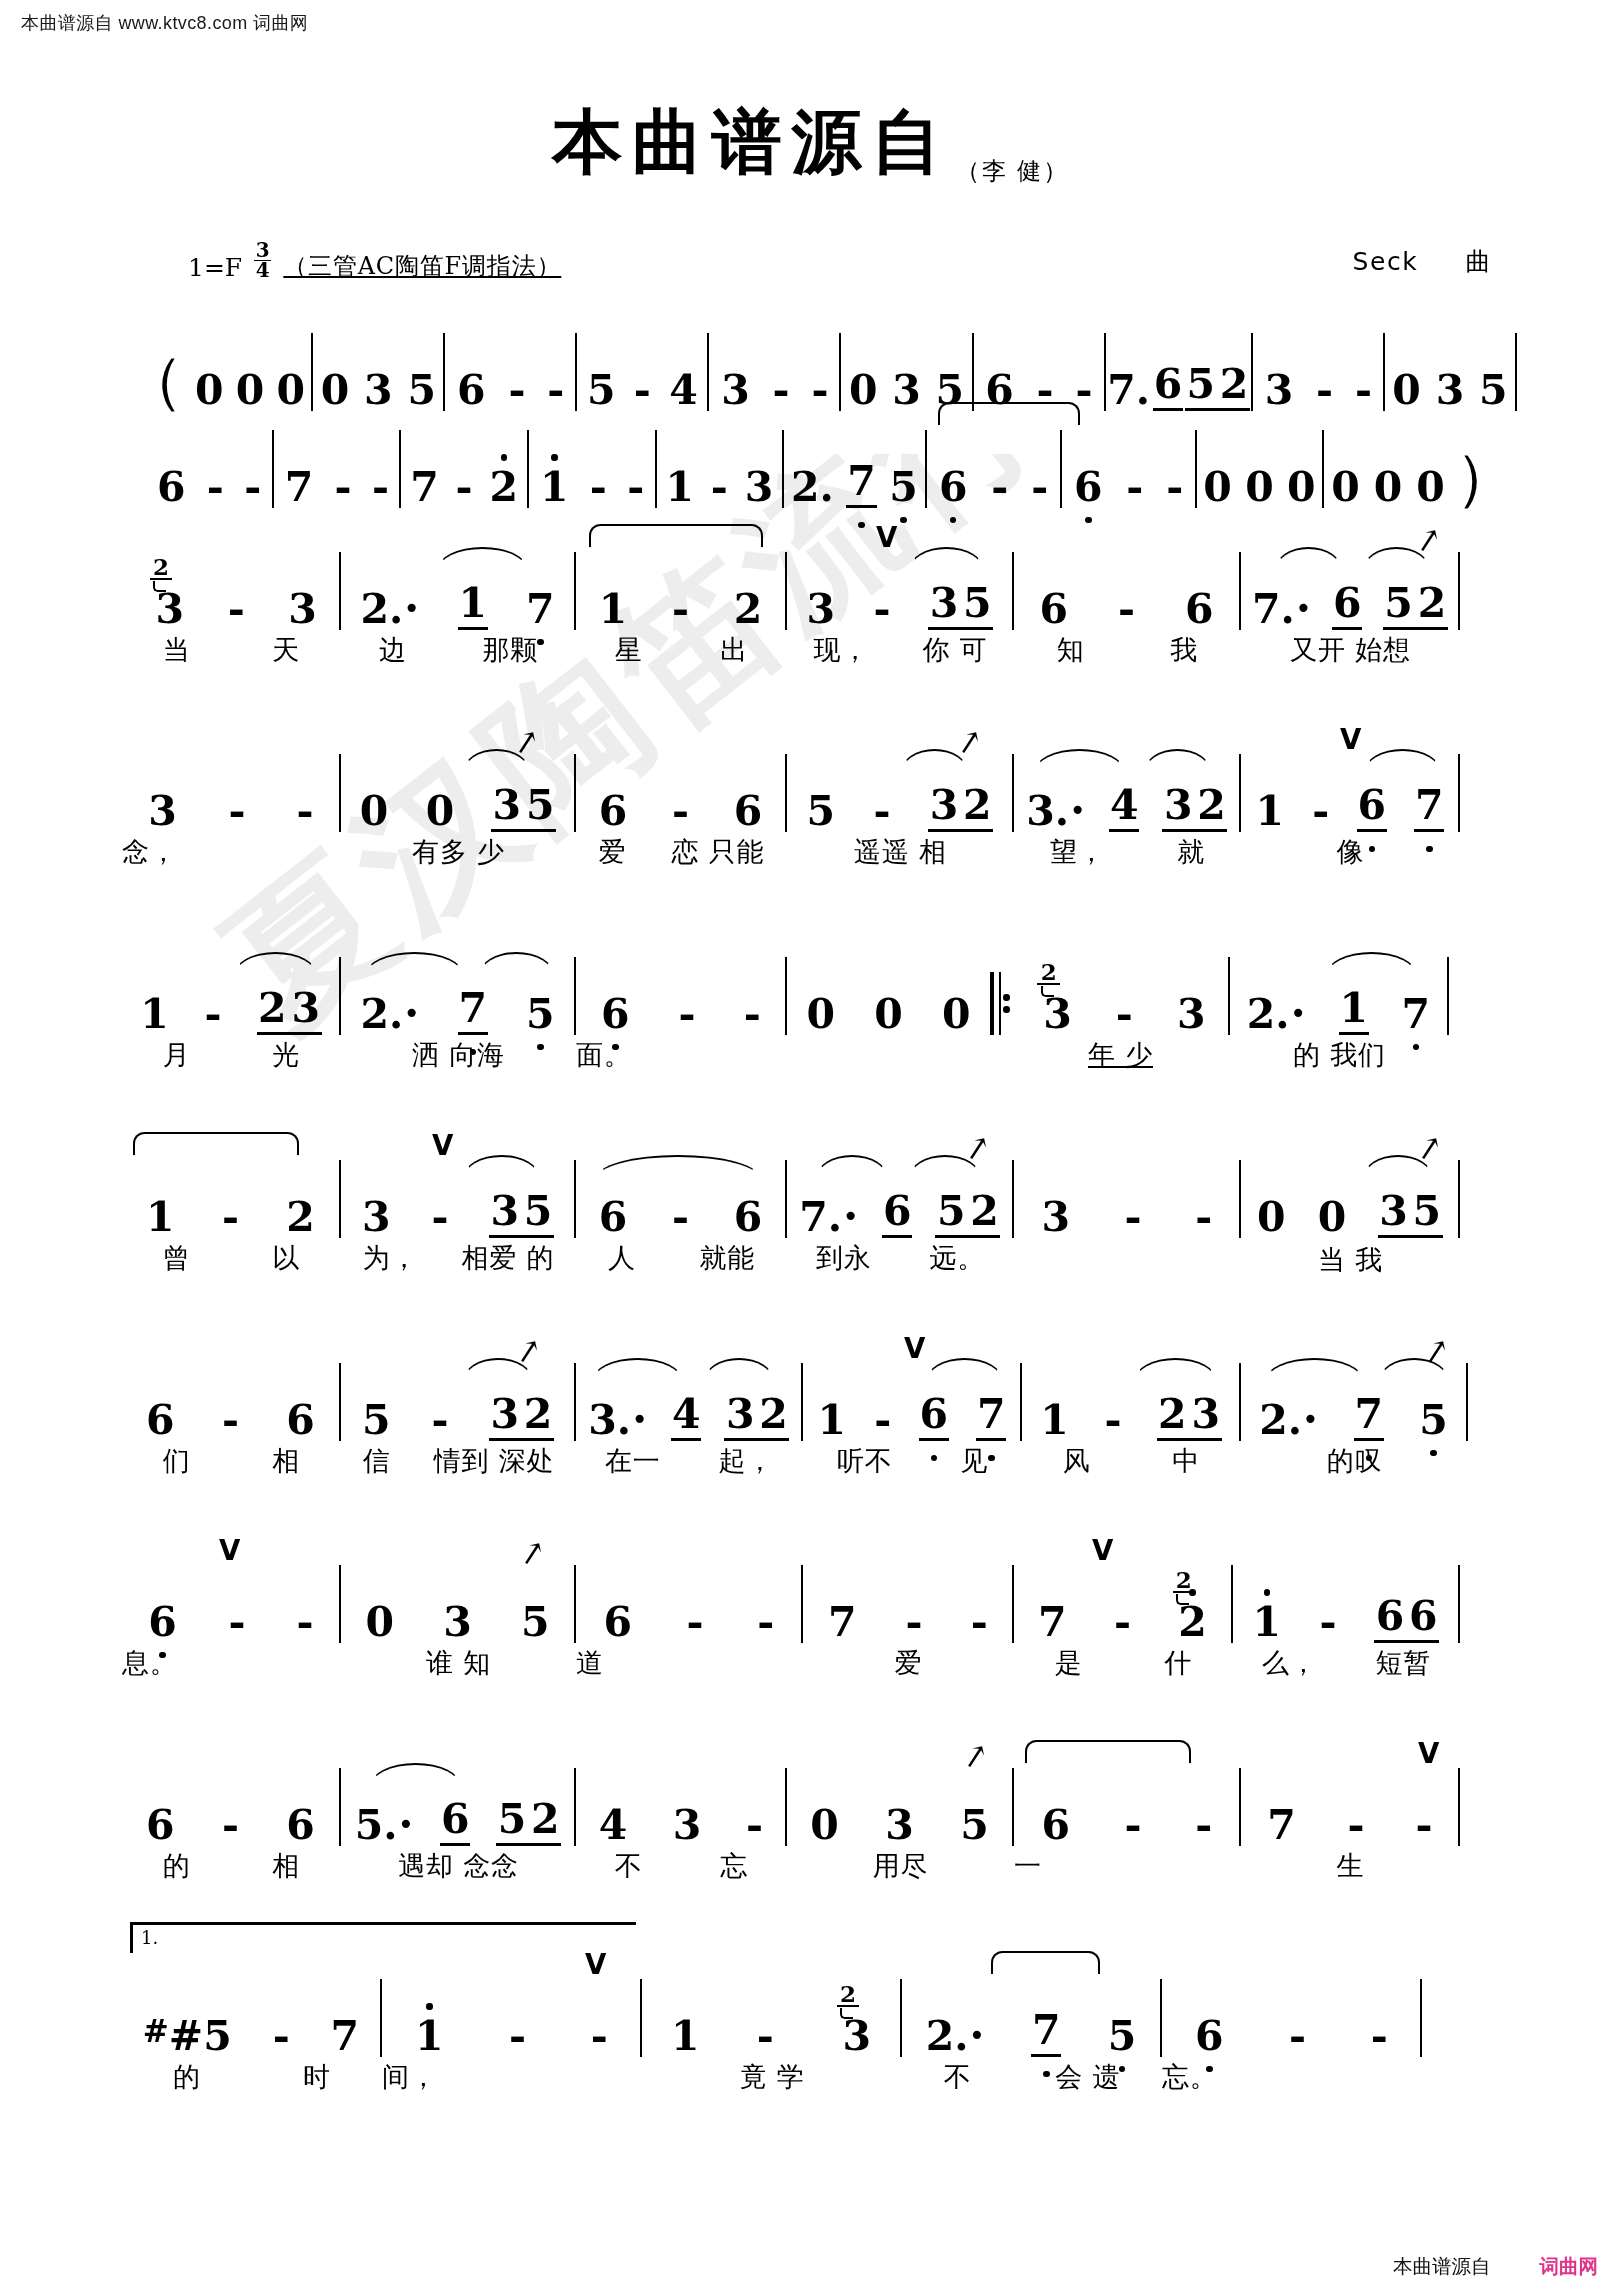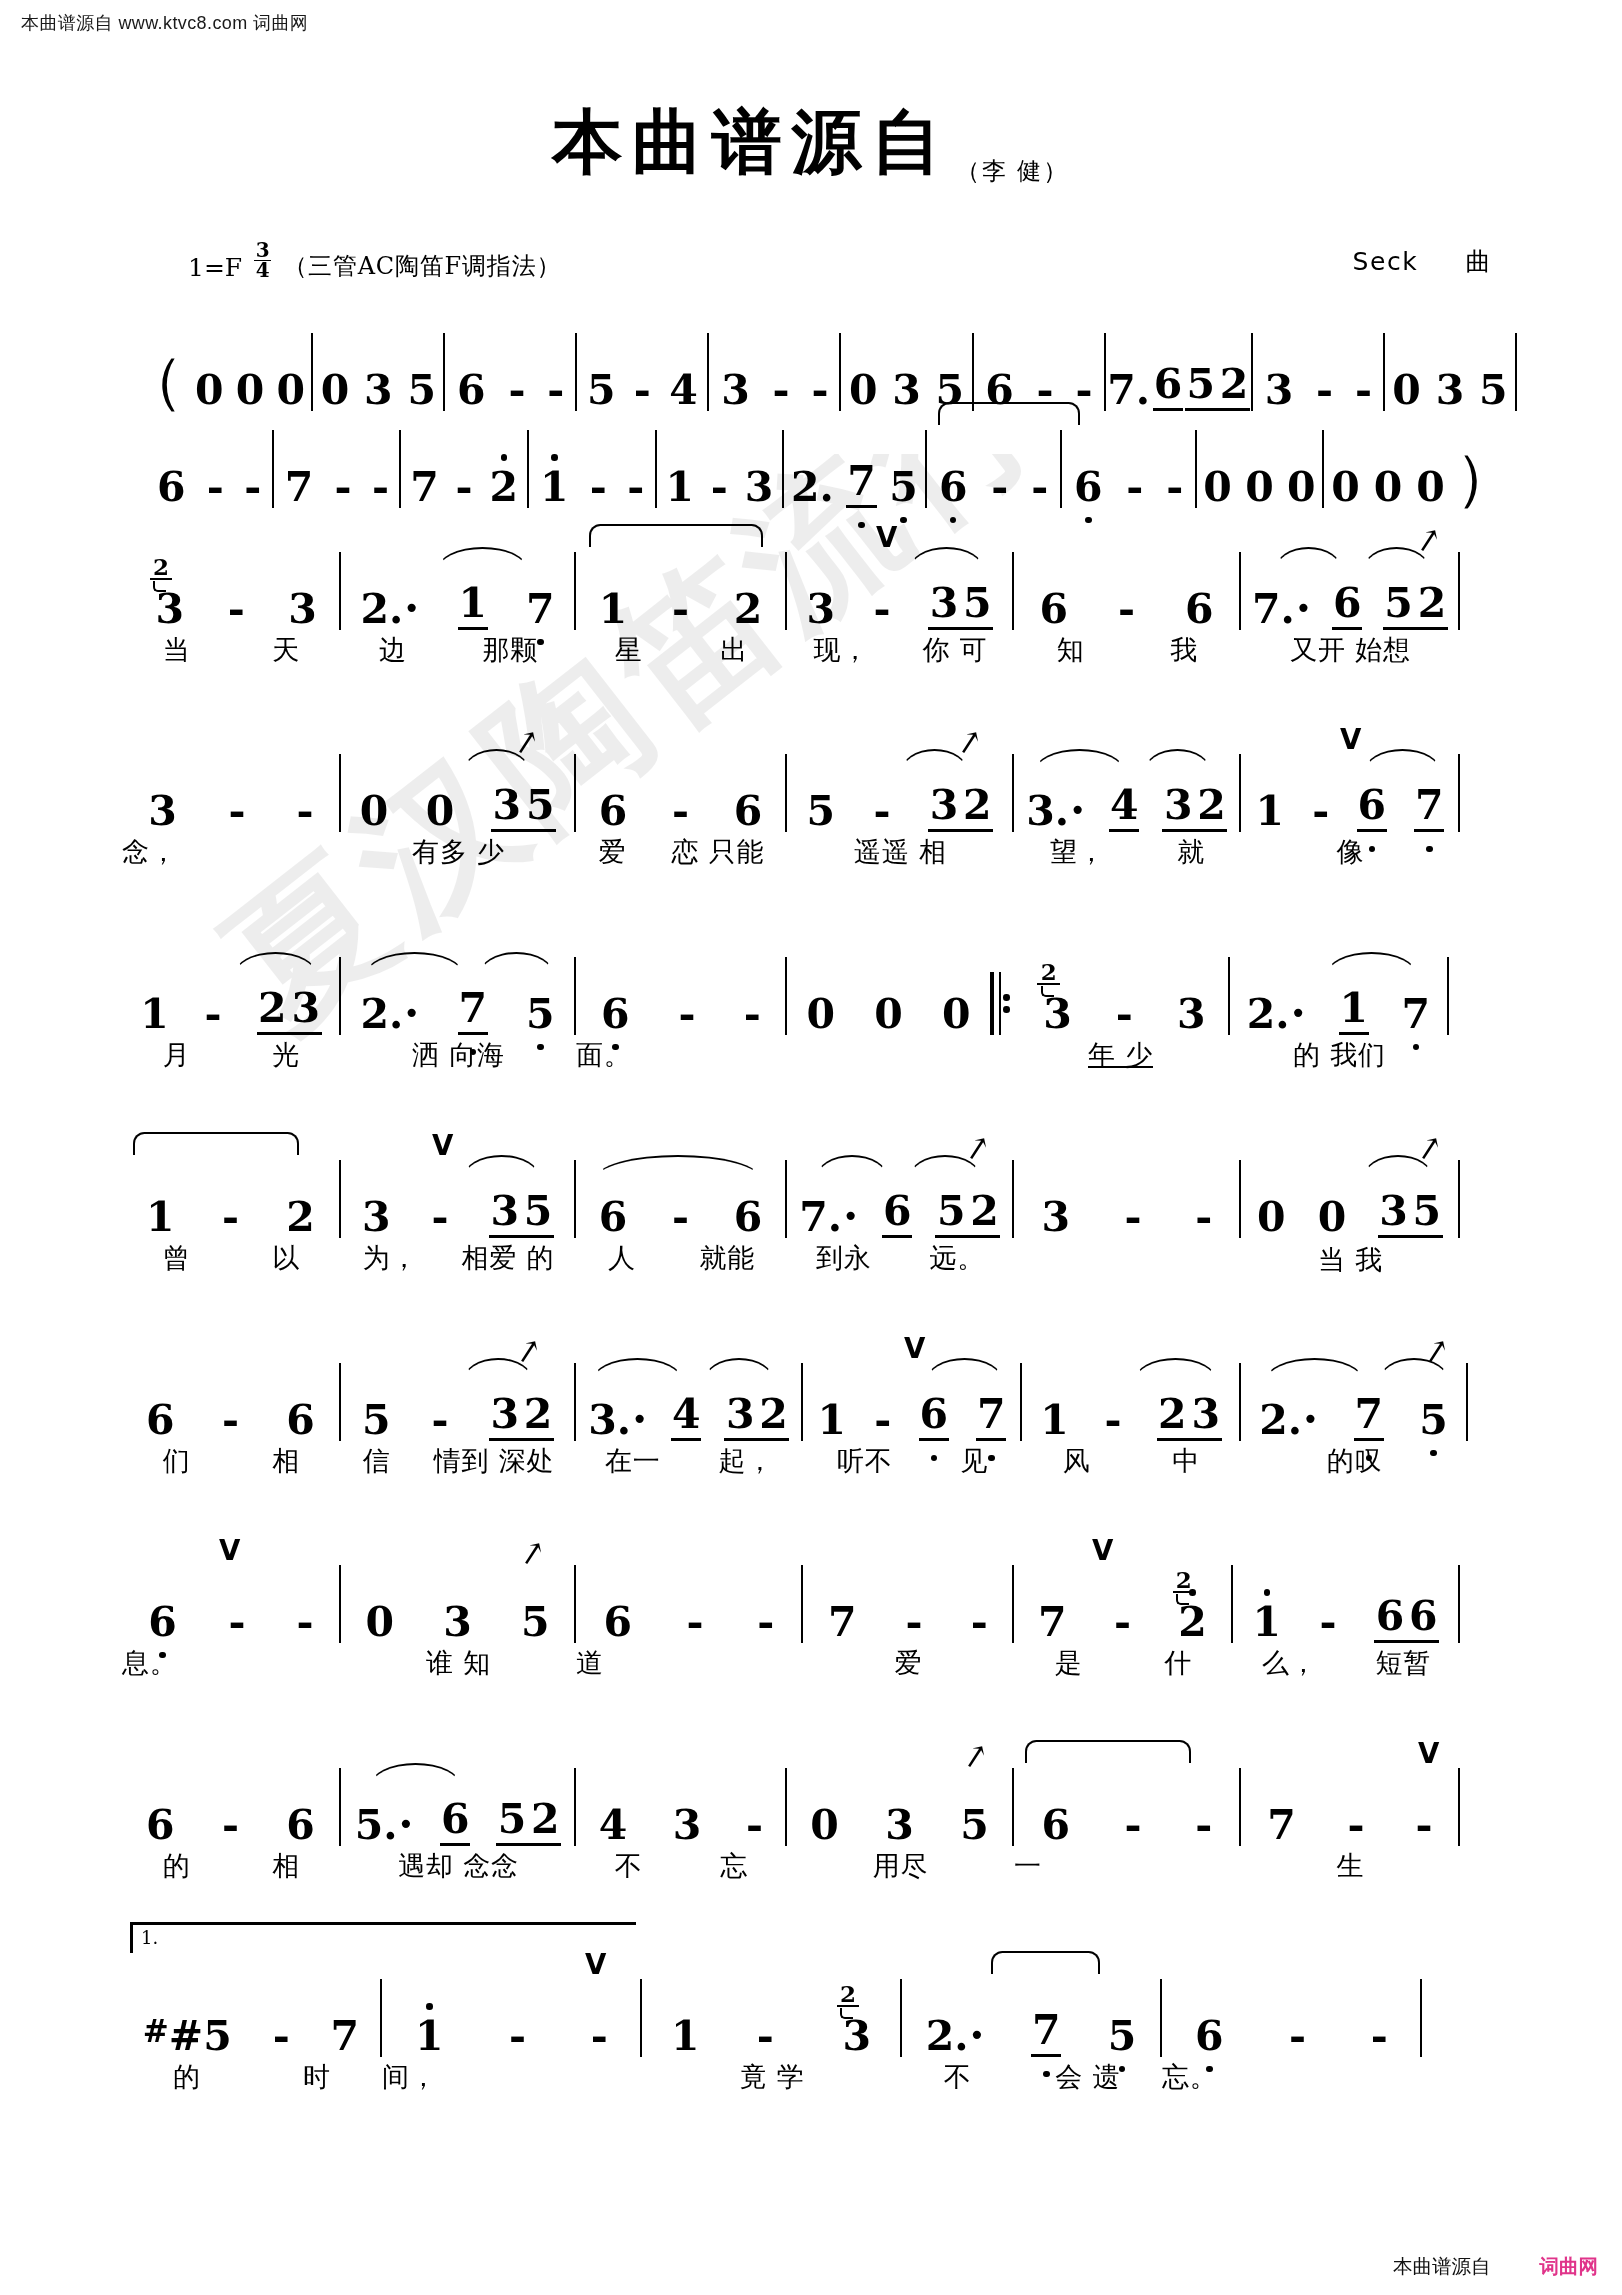--- a/index.html
+++ b/index.html
@@ -78,21 +78,21 @@
     flex-direction: column;
     align-items: center;
     line-height: 0.95;
     font-size: 20px;
     font-weight: bold;
     position: relative;
     top: -1.6px;
   }
   .timesig .num { border-bottom: 1.6px solid #000; padding: 0 1.6px; }
   .timesig .den { padding: 0 1.6px; }
-  .meta-fingering { font-size: 24px; letter-spacing: 0.8px; }
+  .meta-fingering { font-size: 24px; letter-spacing: 0.8px; text-decoration: underline; }
   .meta-composer {
     position: absolute;
     right: 130px;
     top: 1.6px;
     font-size: 25px;
     letter-spacing: 1.6px;
     font-family: "DejaVu Sans", sans-serif;
     white-space: nowrap;
   }
   .meta-composer .role { margin-left: 47px; font-family: "DejaVu Serif", serif; }

